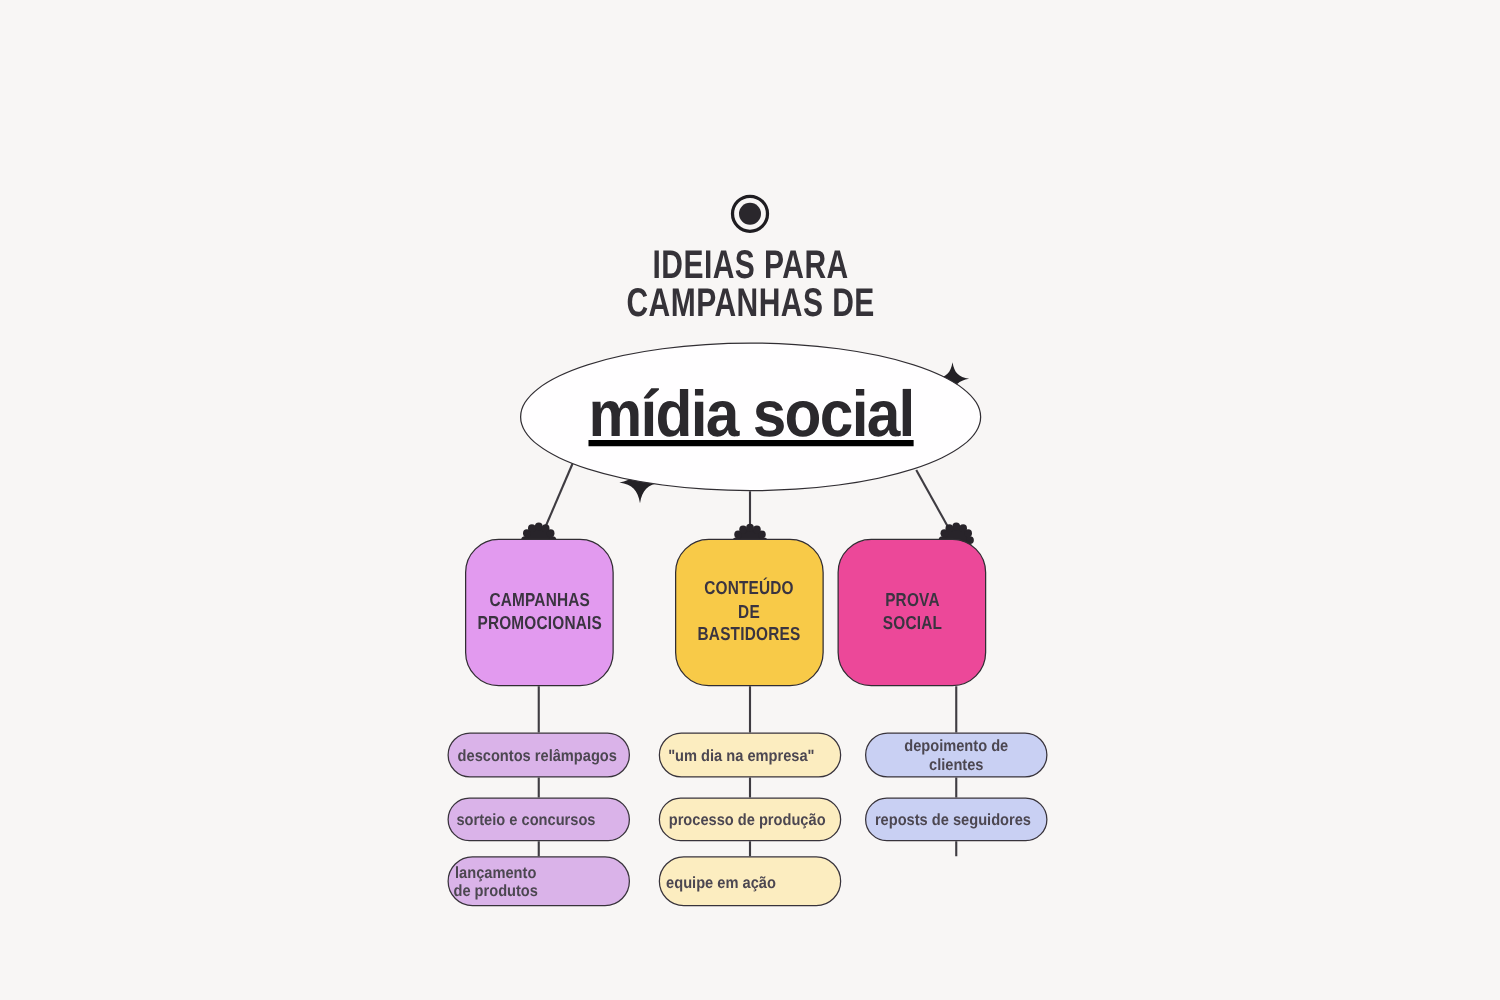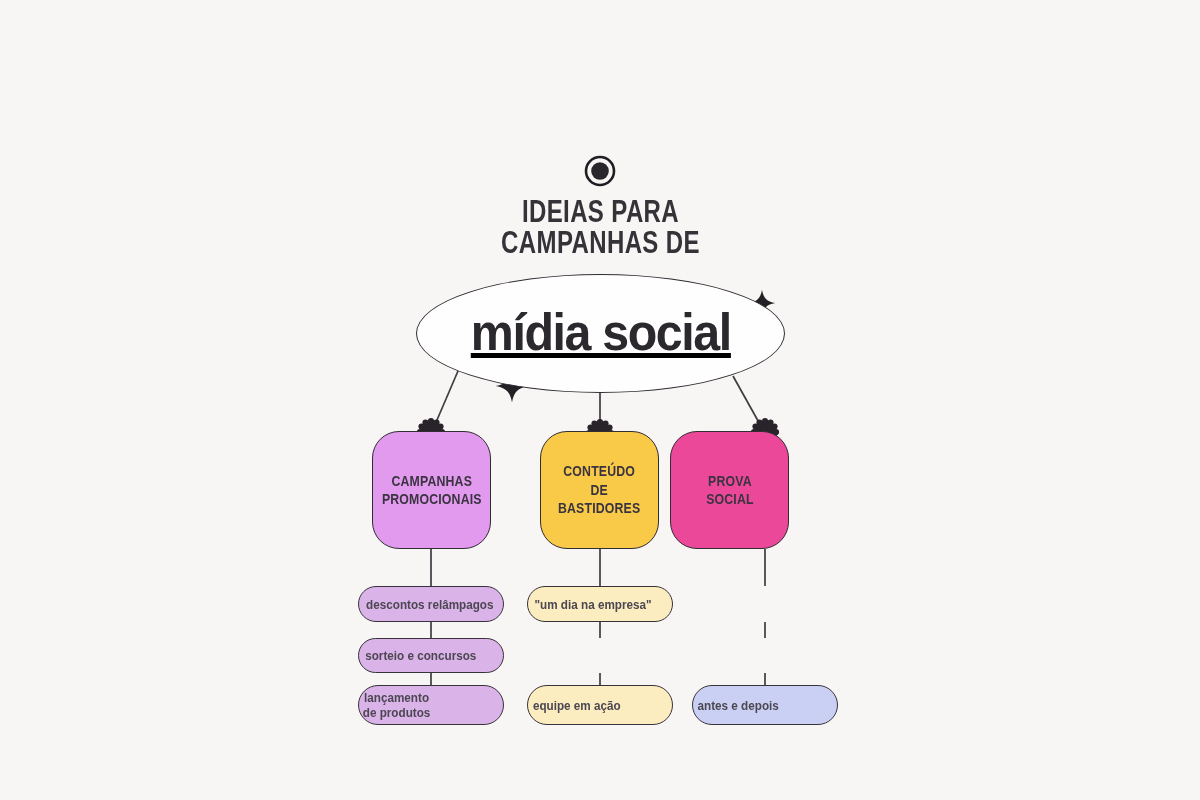--- a/index.html
+++ b/index.html
@@ -198,21 +198,27 @@
     <span>sorteio e concursos</span>
   </div>
   <div class="pill c1 r3">
     <span>lançamento
 de produtos</span>
   </div>
 
   <div class="pill c2 r1">
     <span>"um dia na empresa"</span>
   </div>
+  <div class="pill c2 r2">
+    <span>processo de produção</span>
+  </div>
   <div class="pill c2 r3">
     <span>equipe em ação</span>
   </div>
 
-  <div class="pill c3 r3">
-    <span>antes e depois</span>
+  <div class="pill c3 r1">
+    <span>depoimento de clientes</span>
+  </div>
+  <div class="pill c3 r2">
+    <span>reposts de seguidores</span>
   </div>
 
 </div>
 
 </body></html>

